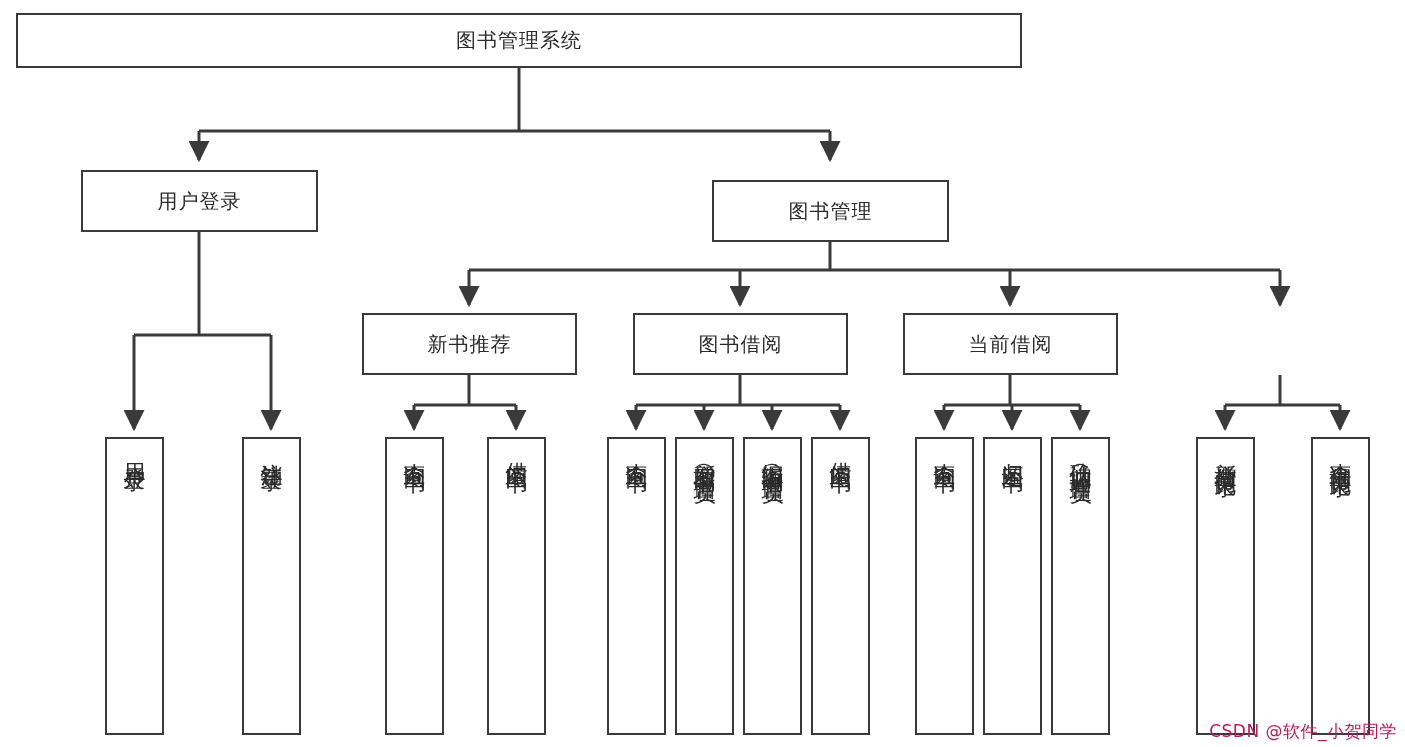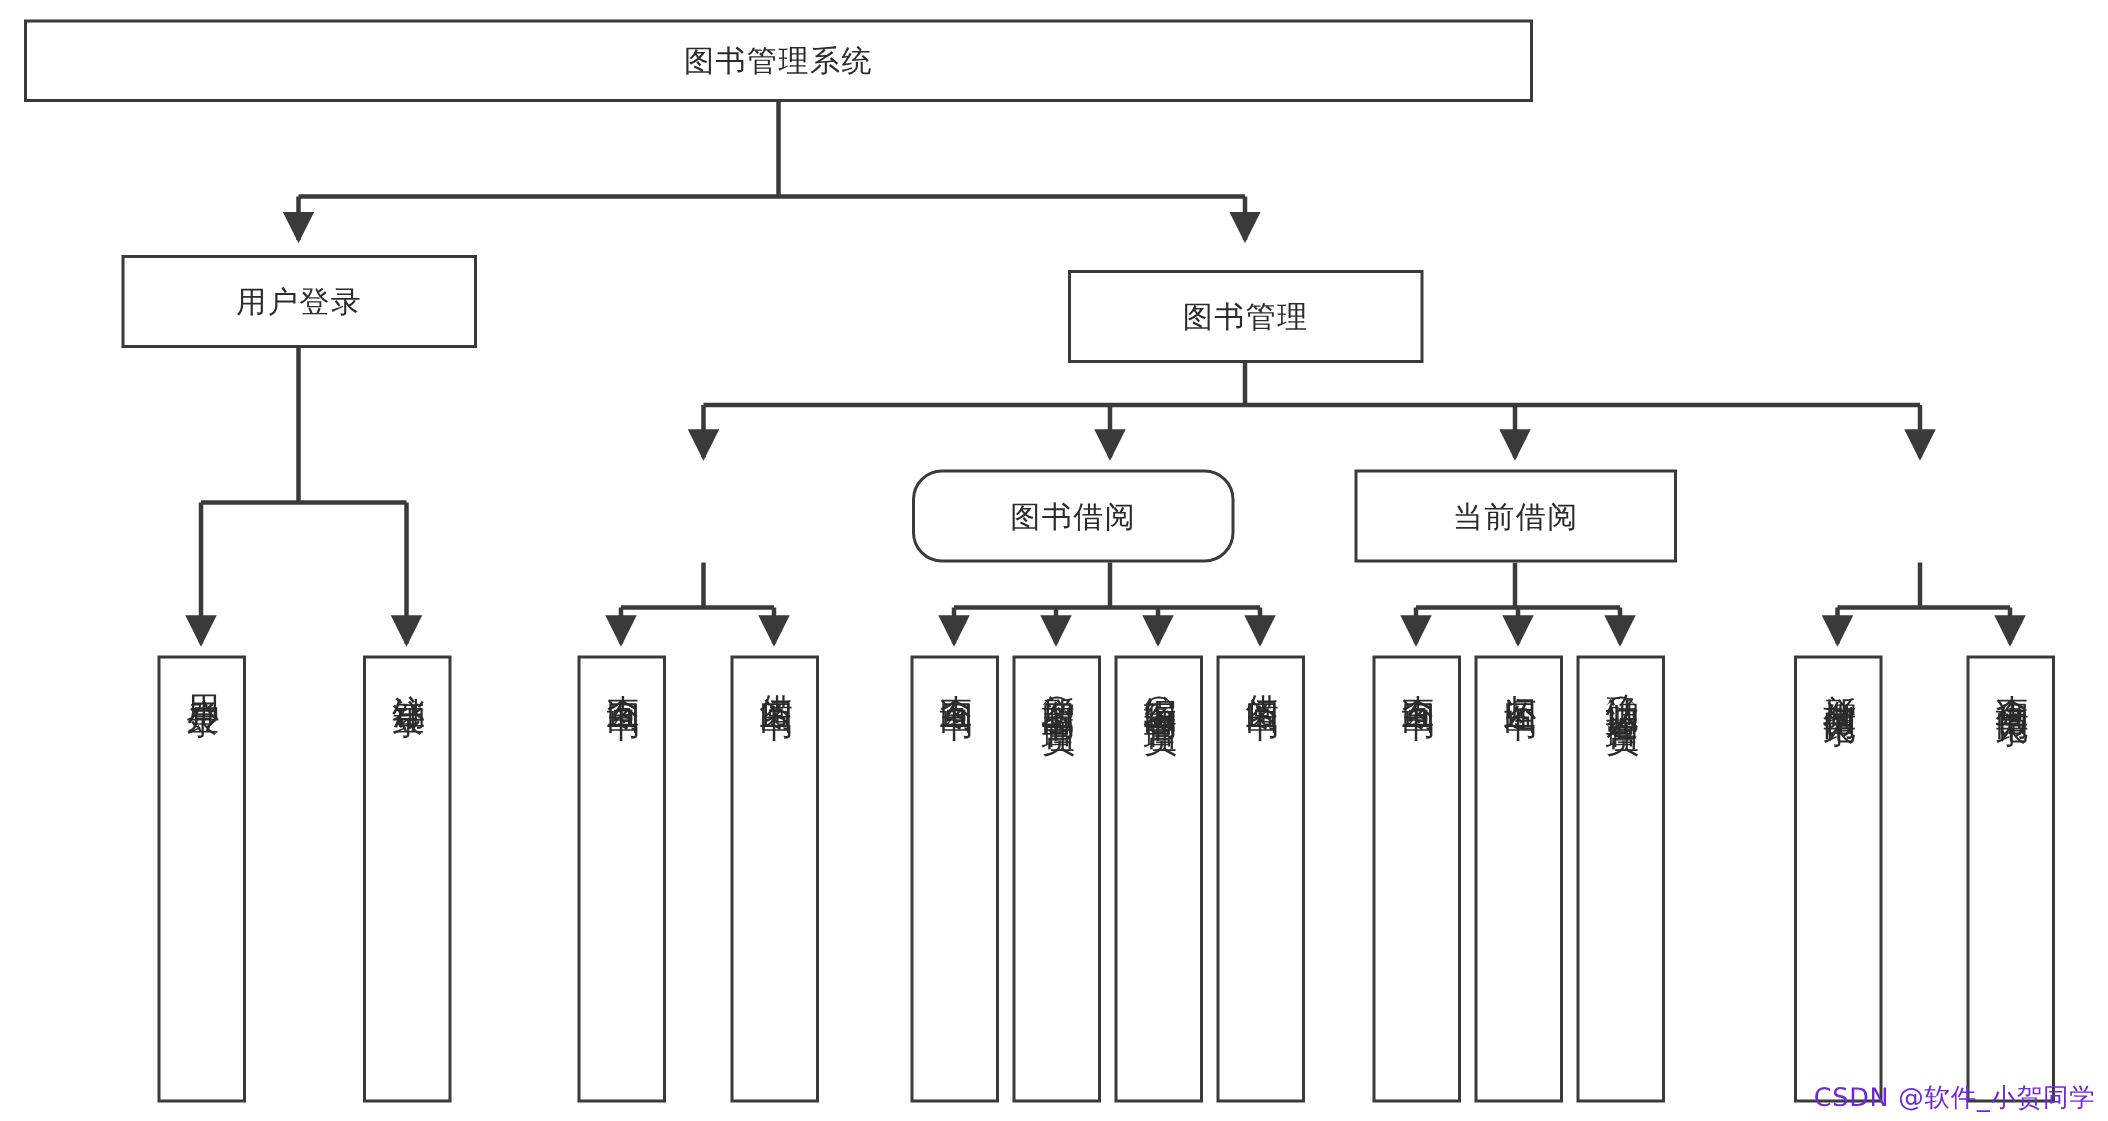--- a/index.html
+++ b/index.html
@@ -8,21 +8,21 @@
   #stage{position:relative;width:1405px;height:747px;background:#fff;}
   svg#wires{position:absolute;left:0;top:0;width:1405px;height:747px;}
   .node{position:absolute;box-sizing:border-box;background:#ffffff;
         border:2px solid #3a3a3a;display:flex;align-items:center;
         justify-content:center;color:#2b2b2b;}
   .node .lbl{display:block;text-align:center;line-height:1.12;}
   .h-node .lbl{font-size:20px;letter-spacing:1px;}
   .v-node{padding:6px 2px;align-items:flex-start;justify-content:center;}
   .v-node .lbl{writing-mode:vertical-rl;text-orientation:upright;
                font-size:22px;letter-spacing:3px;line-height:1;}
-  #watermark{position:absolute;right:8px;bottom:4px;color:#6d28d9;
+  #watermark{position:absolute;right:8px;bottom:4px;color:#be185d;
              font-size:17px;letter-spacing:.5px;white-space:nowrap;}
 </style>
 </head>
 <body>
 
 <div id="stage">
 
   <svg id="wires" viewBox="0 0 1405 747" xmlns="http://www.w3.org/2000/svg">
     <defs>
       <marker id="arrow" viewBox="0 0 10 10" refX="9" refY="5" markerWidth="7" markerHeight="7" orient="auto-start-reverse">
@@ -77,21 +77,24 @@
     <span class="lbl">图书管理系统</span>
   </div>
 
   <div class="node h-node" style="left:81px;top:170px;width:237px;height:62px;">
     <span class="lbl">用户登录</span>
   </div>
   <div class="node h-node" style="left:712px;top:170px;width:237px;height:62px;margin-top:10px;">
     <span class="lbl">图书管理</span>
   </div>
 
-  <div class="node h-node" style="left:608px;top:313px;width:215px;height:62px;border-radius:20px;">
+  <div class="node h-node" style="left:362px;top:313px;width:215px;height:62px;">
+    <span class="lbl">新书推荐</span>
+  </div>
+  <div class="node h-node" style="left:633px;top:313px;width:215px;height:62px;">
     <span class="lbl">图书借阅</span>
   </div>
   <div class="node h-node" style="left:903px;top:313px;width:215px;height:62px;">
     <span class="lbl">当前借阅</span>
   </div>
 
   <div class="node v-node" style="left:105px;top:437px;width:59px;height:298px;">
     <span class="lbl">用户登录</span>
   </div>
   <div class="node v-node" style="left:242px;top:437px;width:59px;height:298px;">

